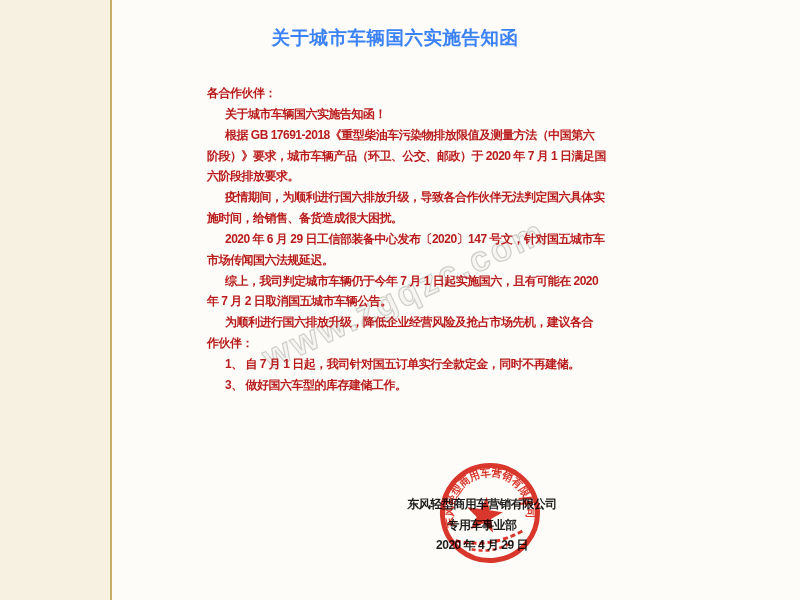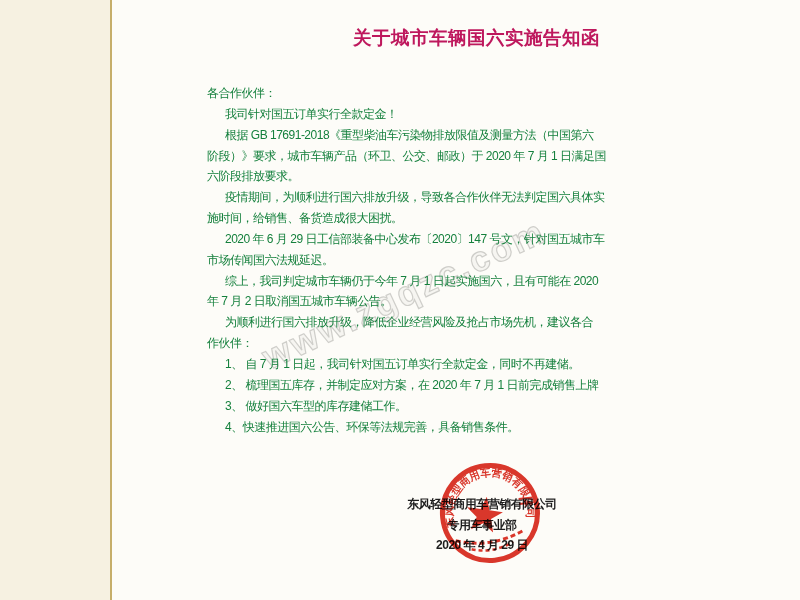--- a/index.html
+++ b/index.html
@@ -19,30 +19,30 @@
     background: #f6f1e1;
   }
   .edge-line {
     position: absolute; left: 110px; top: 0;
     width: 2px; height: 600px;
     background: #c6ae6a;
   }
   .title {
     position: absolute; left: 190px; top: 25px; width: 410px;
     margin: 0;
-    text-align: right;
-    font-size: 18.5px; font-weight: bold; color: #be185d;
+    text-align: center;
+    font-size: 18.5px; font-weight: bold; color: #3b82f6;
     letter-spacing: 0.5px;
     z-index: 2;
     white-space: nowrap;
   }
   .body-block {
     position: absolute; left: 207px; top: 83px; width: 372px;
-    color: #15803d;
-    font-size: 12px; font-weight: normal;
+    color: #b91c1c;
+    font-size: 12px; font-weight: bold;
     letter-spacing: -0.5px;
     z-index: 2;
   }
   .line {
     height: 20.85px; line-height: 20.85px;
     white-space: nowrap;
   }
   .line.indent1 { padding-left: 18px; }
   .signature-block {
     position: absolute; left: 382px; top: 494px; width: 200px;
@@ -82,36 +82,34 @@
 
   <div class="left-strip"></div>
   <div class="edge-line"></div>
 
   <div class="watermark">www.zgqzc.com</div>
 
   <h1 class="title">关于城市车辆国六实施告知函</h1>
 
   <div class="body-block">
       <div class="line">各合作伙伴：</div>
-      <div class="line indent1">我司针对国五订单实行全款定金！</div>
+      <div class="line indent1">关于城市车辆国六实施告知函！</div>
       <div class="line indent1">根据 GB 17691-2018《重型柴油车污染物排放限值及测量方法（中国第六</div>
       <div class="line">阶段）》要求，城市车辆产品（环卫、公交、邮政）于 2020 年 7 月 1 日满足国</div>
       <div class="line">六阶段排放要求。</div>
       <div class="line indent1">疫情期间，为顺利进行国六排放升级，导致各合作伙伴无法判定国六具体实</div>
       <div class="line">施时间，给销售、备货造成很大困扰。</div>
       <div class="line indent1">2020 年 6 月 29 日工信部装备中心发布〔2020〕147 号文，针对国五城市车</div>
       <div class="line">市场传闻国六法规延迟。</div>
       <div class="line indent1">综上，我司判定城市车辆仍于今年 7 月 1 日起实施国六，且有可能在 2020</div>
       <div class="line">年 7 月 2 日取消国五城市车辆公告。</div>
       <div class="line indent1">为顺利进行国六排放升级，降低企业经营风险及抢占市场先机，建议各合</div>
       <div class="line">作伙伴：</div>
       <div class="line indent1">1、 自 7 月 1 日起，我司针对国五订单实行全款定金，同时不再建储。</div>
-      <div class="line indent1">2、 梳理国五库存，并制定应对方案，在 2020 年 7 月 1 日前完成销售上牌</div>
       <div class="line indent1">3、 做好国六车型的库存建储工作。</div>
-      <div class="line indent1">4、快速推进国六公告、环保等法规完善，具备销售条件。</div>
     </div>
 
   <div class="signature-block">
     <div class="sig-line">东风轻型商用车营销有限公司</div>
     <div class="sig-line">专用车事业部</div>
     <div class="sig-line">2020 年 4 月 29 日</div>
   </div>
 
   <svg class="stamp" viewBox="0 0 125 125" xmlns="http://www.w3.org/2000/svg">
     <circle cx="62" cy="62" r="47.5" fill="none" stroke-width="5" stroke="#d8261a"></circle>

